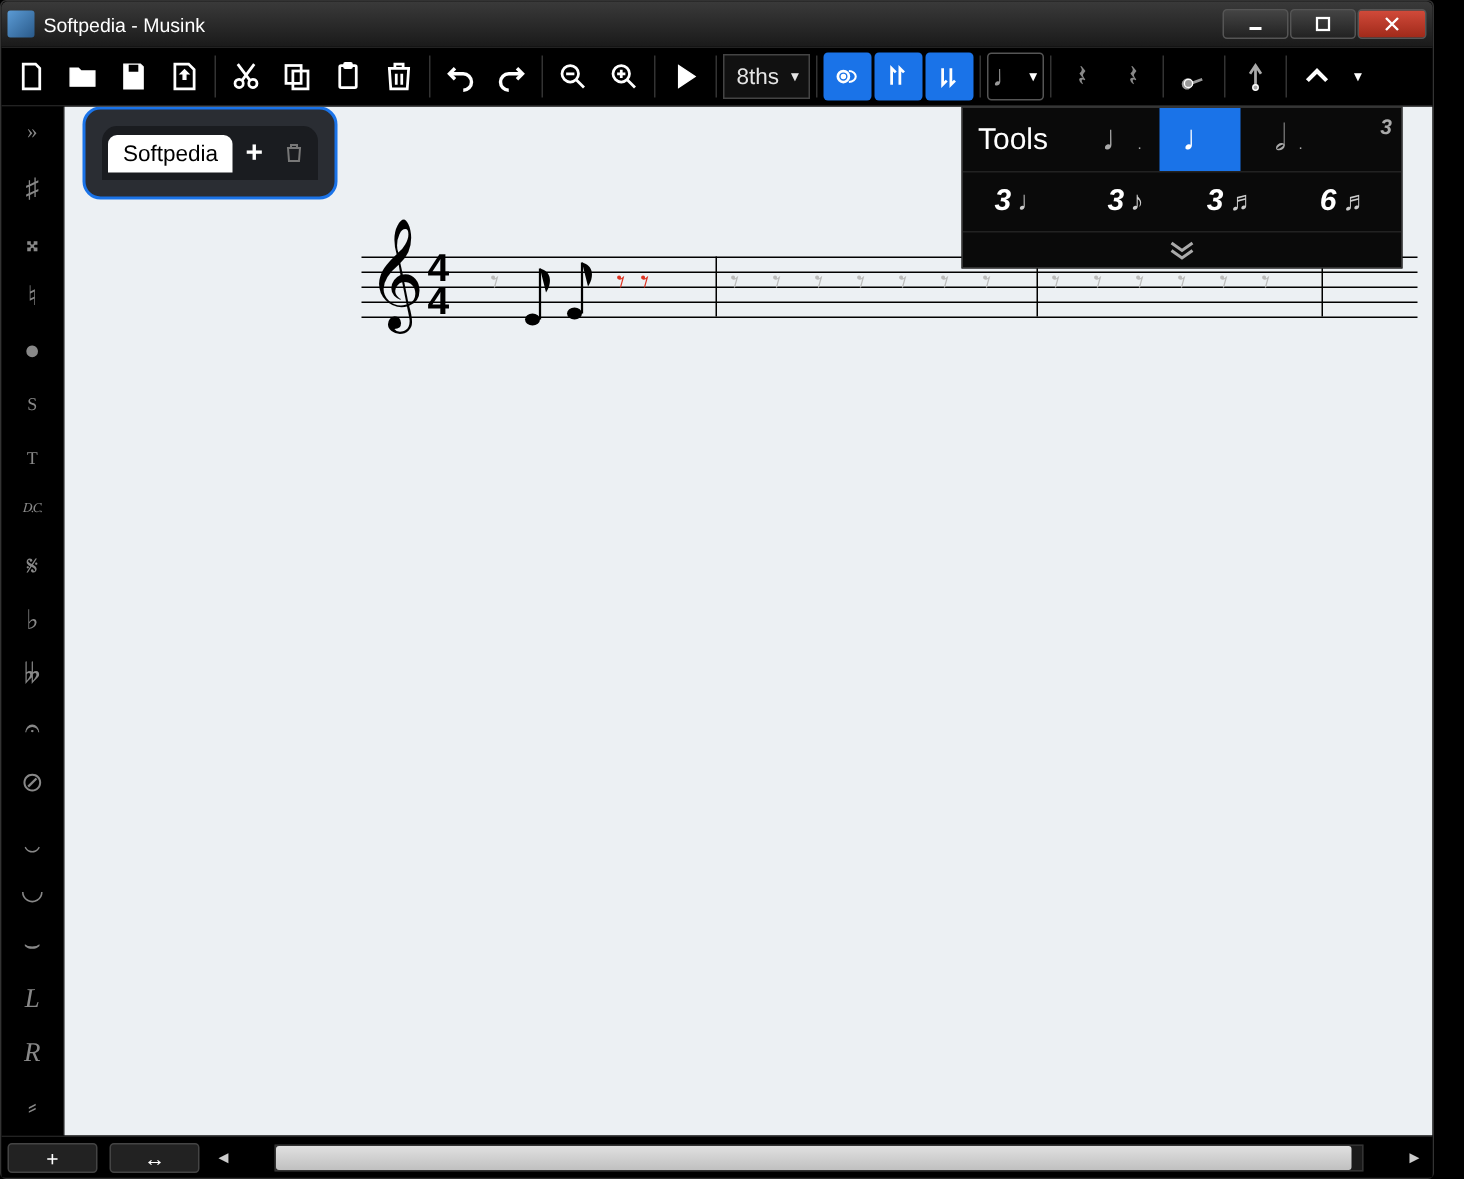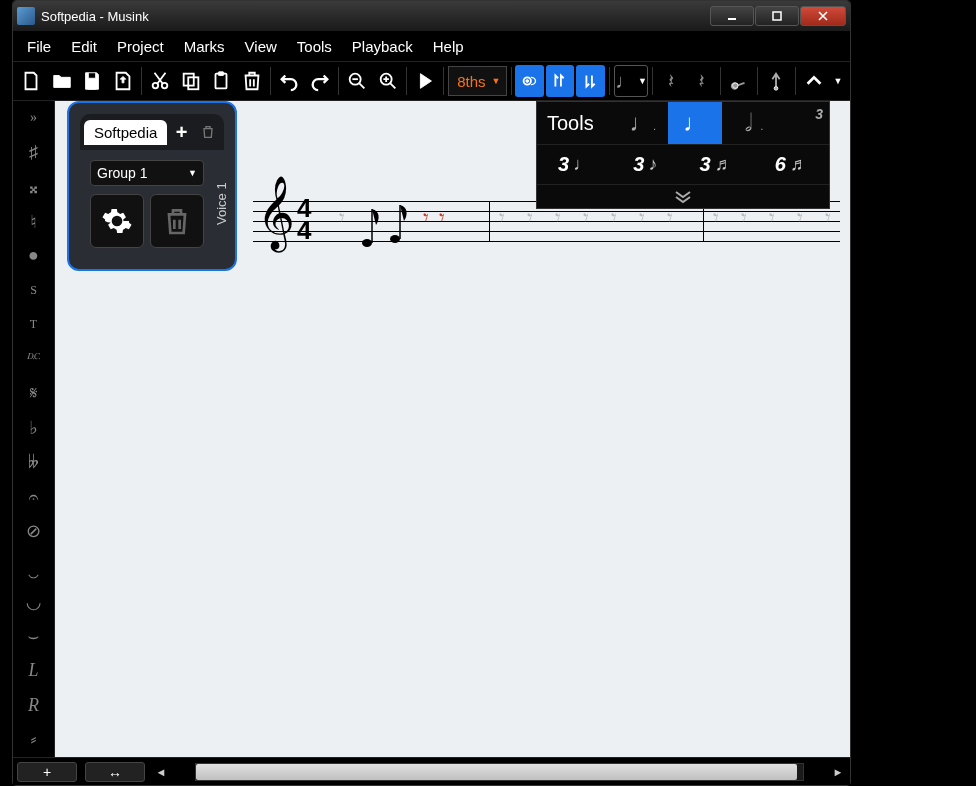--- a/index.html
+++ b/index.html
@@ -1,35 +1,35 @@
 <!DOCTYPE html>
 <html><head>
 <meta charset="utf-8">
 <style>
 * { margin: 0; padding: 0; box-sizing: border-box; font-family: "Segoe UI", Tahoma, sans-serif; }
 body { background: #000; width: 976px; height: 786px; overflow: hidden; }
 
-.window { width: 839px; height: 786px; background: #000; border: 1px solid #333; border-radius: 4px; display: flex; flex-direction: column; margin-left: 12px; }
+.window { width: 956px; height: 786px; background: #000; border: 1px solid #333; border-radius: 4px; display: flex; flex-direction: column; }
 
 .titlebar { height: 30px; background: linear-gradient(#3a3a3a, #1a1a1a); display: flex; align-items: center; padding: 0 4px; border-radius: 4px 4px 0 0; }
 .titlebar .app-icon { width: 18px; height: 18px; background: linear-gradient(135deg,#5b9bd5,#2a5a8a); margin-right: 6px; border-radius: 2px; }
 .titlebar .title { color: #fff; font-size: 13px; flex: 0 0 auto; }
 .titlebar .spacer { flex: 1; }
 .titlebar .wbtn { width: 44px; height: 20px; display: flex; align-items: center; justify-content: center; margin-left: 1px; border: 1px solid #555; background: linear-gradient(#444,#222); border-radius: 3px; cursor: pointer; }
 .titlebar .wbtn.close { background: linear-gradient(#d14a3a,#a02a1a); width: 46px; }
 .titlebar .wbtn svg { width: 12px; height: 12px; }
 
 .menubar { height: 30px; background: #000; display: flex; align-items: center; padding: 0 6px; gap: 4px; }
 .menubar .mi { color: #fff; font-size: 15px; padding: 4px 8px; cursor: pointer; }
 
 .toolbar { height: 40px; background: #000; border-top: 1px solid #222; border-bottom: 1px solid #222; display: flex; align-items: center; padding: 0 4px; gap: 2px; }
 .tbtn { width: 32px; height: 32px; display: flex; align-items: center; justify-content: center; cursor: pointer; color: #fff; border-radius: 3px; }
 .tbtn svg { width: 22px; height: 22px; stroke: #fff; fill: #fff; }
 .tsep { width: 1px; height: 28px; background: #333; margin: 0 2px; }
-.tselect { height: 30px; background: #111; border: 1px solid #444; color: #f97316; padding: 0 20px 0 8px; font-size: 15px; display: flex; align-items: center; cursor: pointer; position: relative; }
+.tselect { height: 30px; background: #111; border: 1px solid #444; color: #e5e5e5; padding: 0 20px 0 8px; font-size: 15px; display: flex; align-items: center; cursor: pointer; position: relative; }
 .tselect::after { content: "▼"; font-size: 9px; position: absolute; right: 5px; }
 .tbtn.active { background: #1a73e8; }
 .tbtn.outlined { border: 1px solid #555; width: 38px; }
 
 .body-row { flex: 1; display: flex; overflow: hidden; position: relative; }
 
 .sidebar { width: 42px; background: #000; border-right: 1px solid #222; display: flex; flex-direction: column; align-items: center; padding: 6px 0; gap: 12px; }
 .sbtn { width: 28px; height: 24px; display: flex; align-items: center; justify-content: center; color: #888; cursor: pointer; font-size: 18px; font-family: Georgia, serif; }
 .sbtn.chev { font-size: 14px; }
 
@@ -96,30 +96,20 @@
           <rect x="2" y="2" width="8" height="8" fill="none" stroke="#fff" stroke-width="1.5"></rect>
         </svg>
       </div>
     <div class="wbtn close">
         <svg viewBox="0 0 12 12">
           <path d="M2 2 L10 10 M10 2 L2 10" stroke="#fff" stroke-width="1.6"></path>
         </svg>
       </div>
   </div>
 
-  <div class="menubar">
-    <div class="mi">File</div>
-    <div class="mi">Edit</div>
-    <div class="mi">Project</div>
-    <div class="mi">Marks</div>
-    <div class="mi">View</div>
-    <div class="mi">Tools</div>
-    <div class="mi">Playback</div>
-    <div class="mi">Help</div>
-  </div>
 
   <div class="toolbar">
     <div class="tbtn">
         <svg viewBox="0 0 24 24">
           <path d="M6 3h9l3 3v15H6z" fill="none" stroke="#fff" stroke-width="2"></path>
         </svg>
       </div>
     <div class="tbtn">
         <svg viewBox="0 0 24 24">
           <path d="M3 6h6l2 2h10v11H3z" fill="#fff"></path>
@@ -280,39 +270,20 @@
 
       <div class="track-panel">
         <div class="track-tabs">
           <div class="track-tab">Softpedia</div>
           <div class="track-tab-add">+</div>
           <div class="track-tab-del">
               <svg width="16" height="16" viewBox="0 0 24 24">
                 <path d="M6 7h12l-1 13H7z M9 4h6v3H9z" fill="none" stroke="#777" stroke-width="2"></path>
               </svg>
             </div>
-        </div>
-        <div class="track-body">
-          <div class="track-left">
-            <div class="track-group">Group 1</div>
-            <div class="track-ctrls">
-              <div class="track-ctrl-btn">
-                <svg viewBox="0 0 24 24">
-                    <path d="M12 8a4 4 0 1 0 0 8 4 4 0 0 0 0-8zm9 4a7 7 0 0 1-.1 1.2l2 1.6-2 3.4-2.4-.9a7 7 0 0 1-2 1.2l-.4 2.5h-4l-.4-2.5a7 7 0 0 1-2-1.2l-2.4.9-2-3.4 2-1.6A7 7 0 0 1 3 12a7 7 0 0 1 .1-1.2l-2-1.6 2-3.4 2.4.9a7 7 0 0 1 2-1.2L7.9 3h4l.4 2.5a7 7 0 0 1 2 1.2l2.4-.9 2 3.4-2 1.6c.1.4.1.8.1 1.2z" fill="#fff"></path>
-                  </svg>
-              </div>
-              <div class="track-ctrl-btn del">
-                <svg viewBox="0 0 24 24">
-                    <path d="M6 7h12l-1 14H7z M9 4h6v3H9z M5 7h14" fill="none" stroke="#666" stroke-width="2"></path>
-                    <path d="M10 11v7M14 11v7" stroke="#666" stroke-width="2"></path>
-                  </svg>
-              </div>
-            </div>
-          </div>
-          <div class="voice-label">Voice 1</div>
         </div>
       </div>
 
       <div class="staff">
         <div class="staff-lines">
           <div class="line"></div>
             <div class="line"></div>
             <div class="line"></div>
             <div class="line"></div>
             <div class="line"></div>

